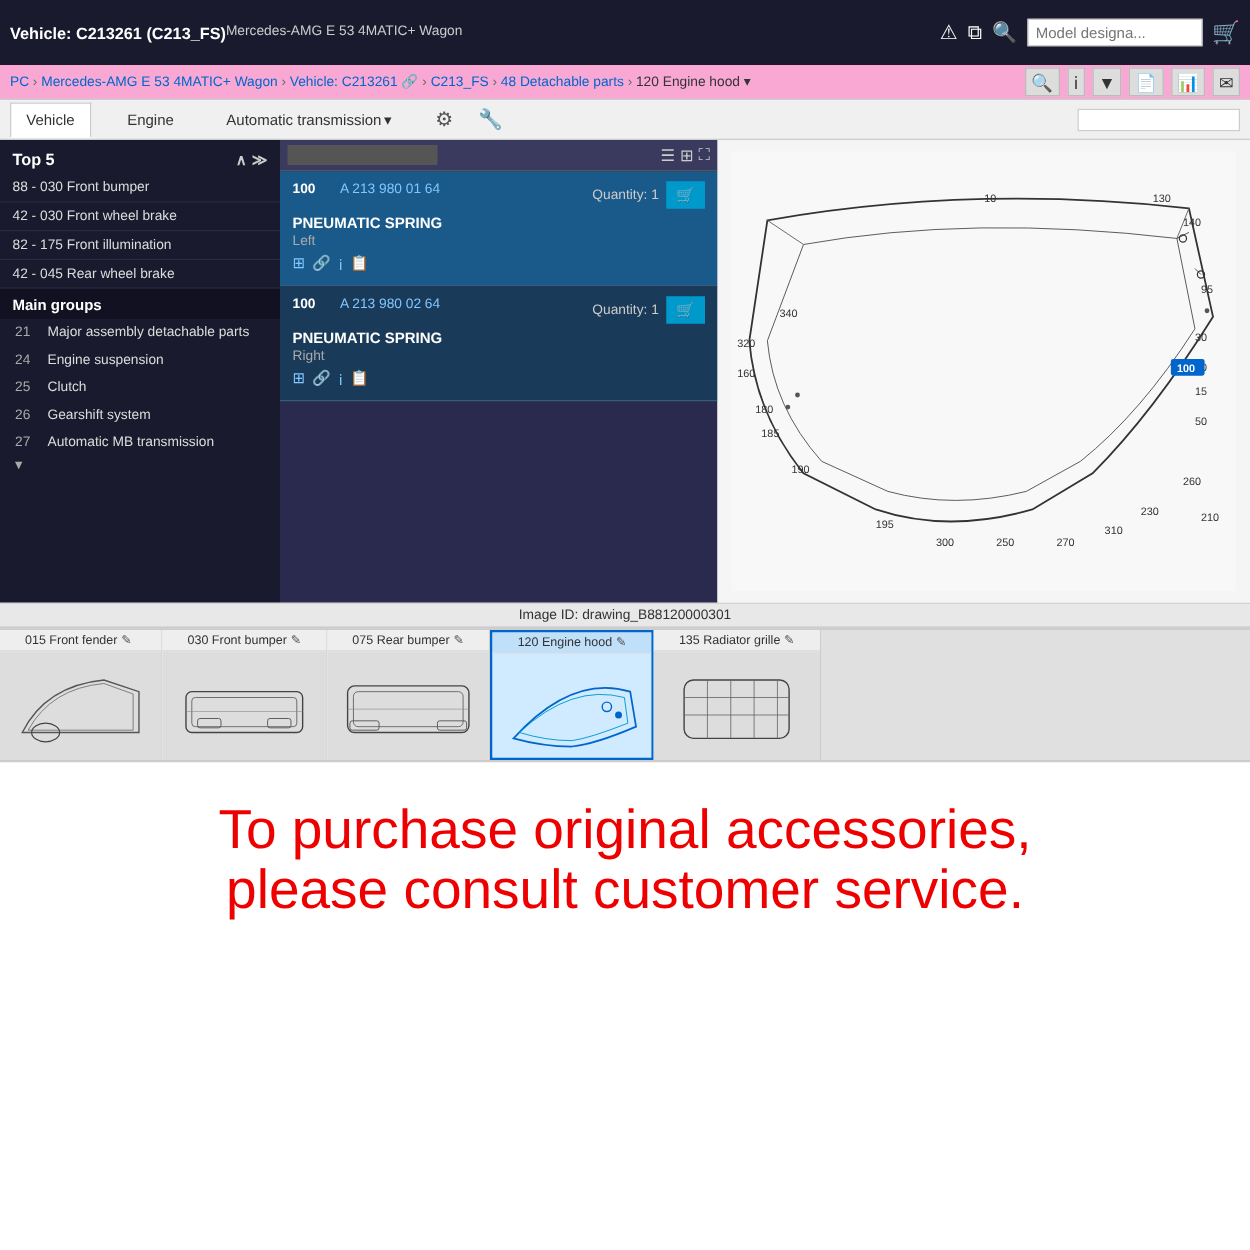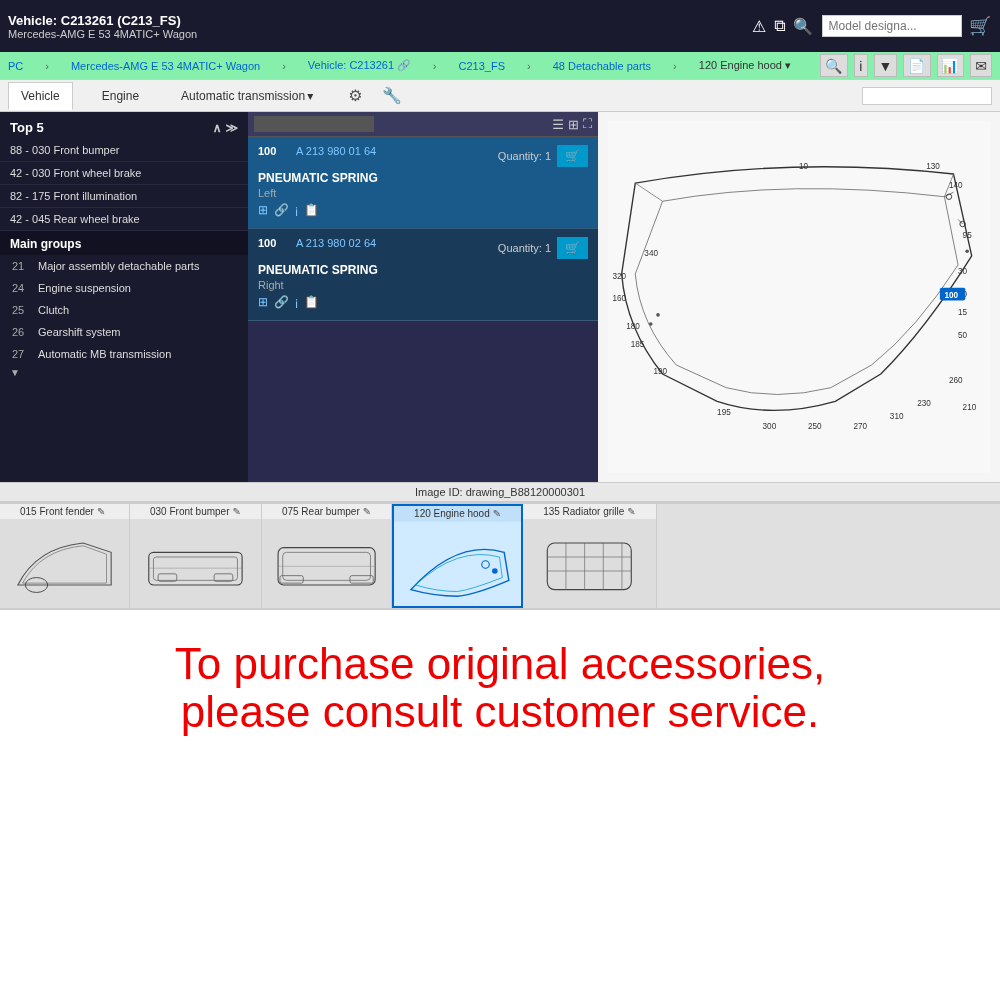--- a/index.html
+++ b/index.html
@@ -1,47 +1,47 @@
 <!DOCTYPE html>
 <html><head>
   <meta charset="utf-8">
   <style>
     * { margin: 0; padding: 0; box-sizing: border-box; }
     body { width: 1000px; height: 1000px; overflow: hidden; font-family: Arial, sans-serif; font-size: 12px; background: #fff; }
 
     
     .top-bar { background: #1a1a2e; color: #fff; padding: 4px 8px; display: flex; justify-content: space-between; align-items: center; height: 52px; }
-    .top-bar-left { display: flex; flex-direction: column; }
+    .top-bar-left { display: flex; flex-direction: row; }
     .top-bar-title { font-size: 13px; font-weight: bold; color: #fff; }
     .top-bar-subtitle { font-size: 11px; color: #ccc; }
     .top-bar-right { display: flex; align-items: center; gap: 8px; }
     .top-bar-icon { color: #fff; font-size: 16px; cursor: pointer; }
     .search-box-top { background: #fff; border: 1px solid #ccc; padding: 3px 6px; width: 140px; font-size: 12px; color: #333; }
     .cart-icon { color: #fff; font-size: 18px; cursor: pointer; }
 
     
-    .breadcrumb-bar { background: #86efac; padding: 4px 8px; display: flex; align-items: center; height: 28px; gap: 20px; font-size: 11px; color: #333; border-bottom: 1px solid #ccc; }
+    .breadcrumb-bar { background: #f9a8d4; padding: 4px 8px; display: flex; align-items: center; height: 28px; gap: 1px; font-size: 11px; color: #333; border-bottom: 1px solid #ccc; }
     .breadcrumb-sep { color: #666; margin: 0 2px; }
     .breadcrumb-item { color: #0066cc; cursor: pointer; }
     .breadcrumb-item.active { color: #333; }
     .breadcrumb-icons { margin-left: auto; display: flex; gap: 6px; }
     .breadcrumb-icon-btn { font-size: 14px; cursor: pointer; color: #333; background: #ddd; border: 1px solid #bbb; padding: 1px 4px; }
 
     
     .nav-bar { background: #f0f0f0; border-bottom: 1px solid #ccc; padding: 0 8px; display: flex; align-items: center; height: 32px; gap: 16px; }
     .nav-tab { padding: 6px 12px; font-size: 12px; cursor: pointer; color: #333; border: 1px solid transparent; }
     .nav-tab.active { background: #fff; border-color: #ccc; border-bottom-color: #fff; }
     .nav-tab-dropdown { display: flex; align-items: center; gap: 2px; }
     .nav-search { margin-left: 8px; background: #fff; border: 1px solid #ccc; padding: 2px 6px; width: 130px; font-size: 11px; }
 
     
     .main-content { display: flex; height: 370px; }
 
     
-    .left-panel { width: 248px; background: #1a1a2e; color: #fff; overflow-y: auto; flex-shrink: 0; }
+    .left-panel { width: 224px; background: #1a1a2e; color: #fff; overflow-y: auto; flex-shrink: 0; }
     .left-panel-section-header { display: flex; justify-content: space-between; align-items: center; padding: 8px 10px 4px; font-size: 13px; font-weight: bold; color: #fff; }
     .left-panel-section-header .controls { display: flex; gap: 4px; }
     .left-panel-section-header .ctrl-btn { cursor: pointer; font-size: 12px; color: #ccc; }
     .left-panel-item { padding: 5px 10px; font-size: 11px; color: #ddd; cursor: pointer; border-bottom: 1px solid #2a2a3e; }
     .left-panel-group-header { padding: 6px 10px 4px; font-size: 12px; font-weight: bold; color: #fff; background: #111122; }
     .left-panel-group-item { padding: 5px 10px 5px 12px; font-size: 11px; color: #ddd; cursor: pointer; display: flex; gap: 6px; }
     .left-panel-group-item .num { color: #aaa; min-width: 20px; }
 
     
     .center-panel { width: 350px; background: #2a2a4e; flex-shrink: 0; overflow-y: auto; }

